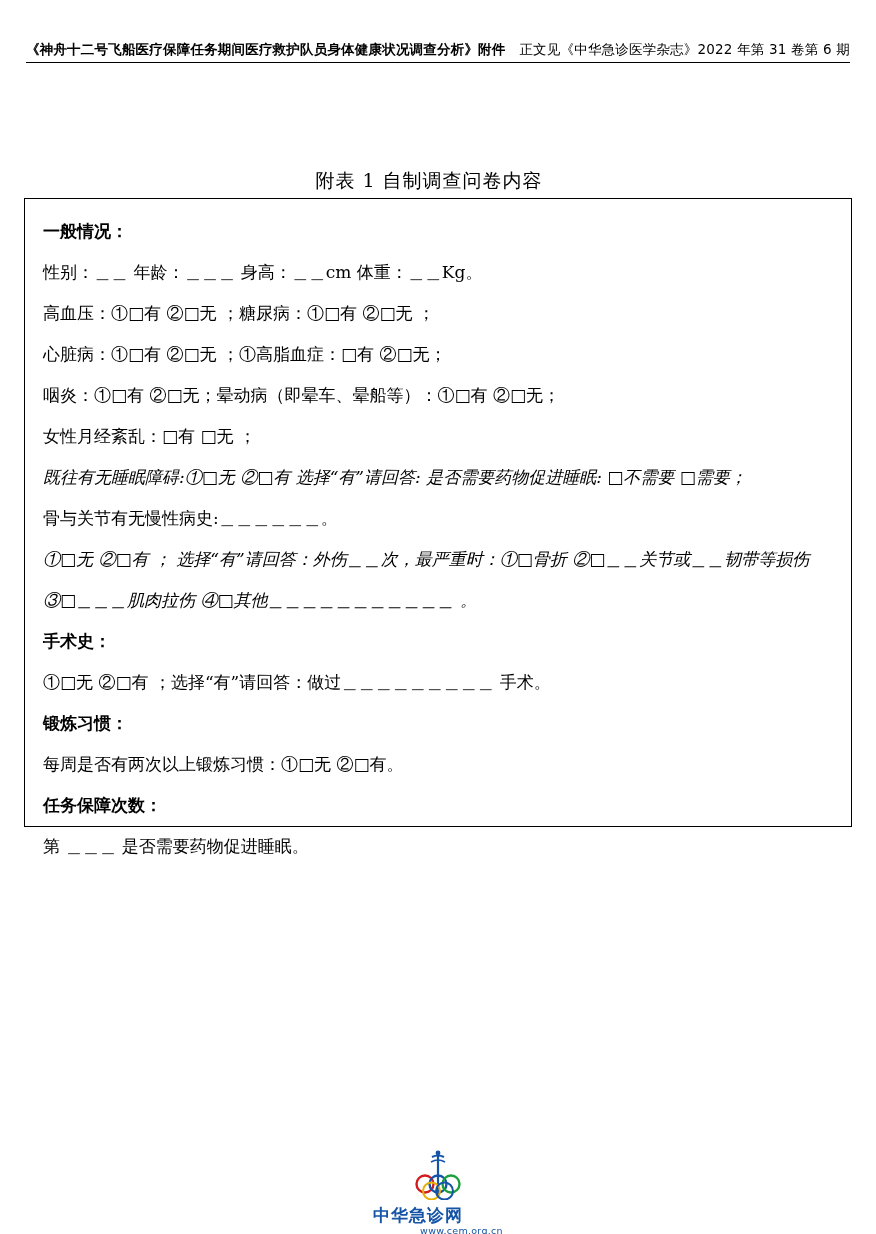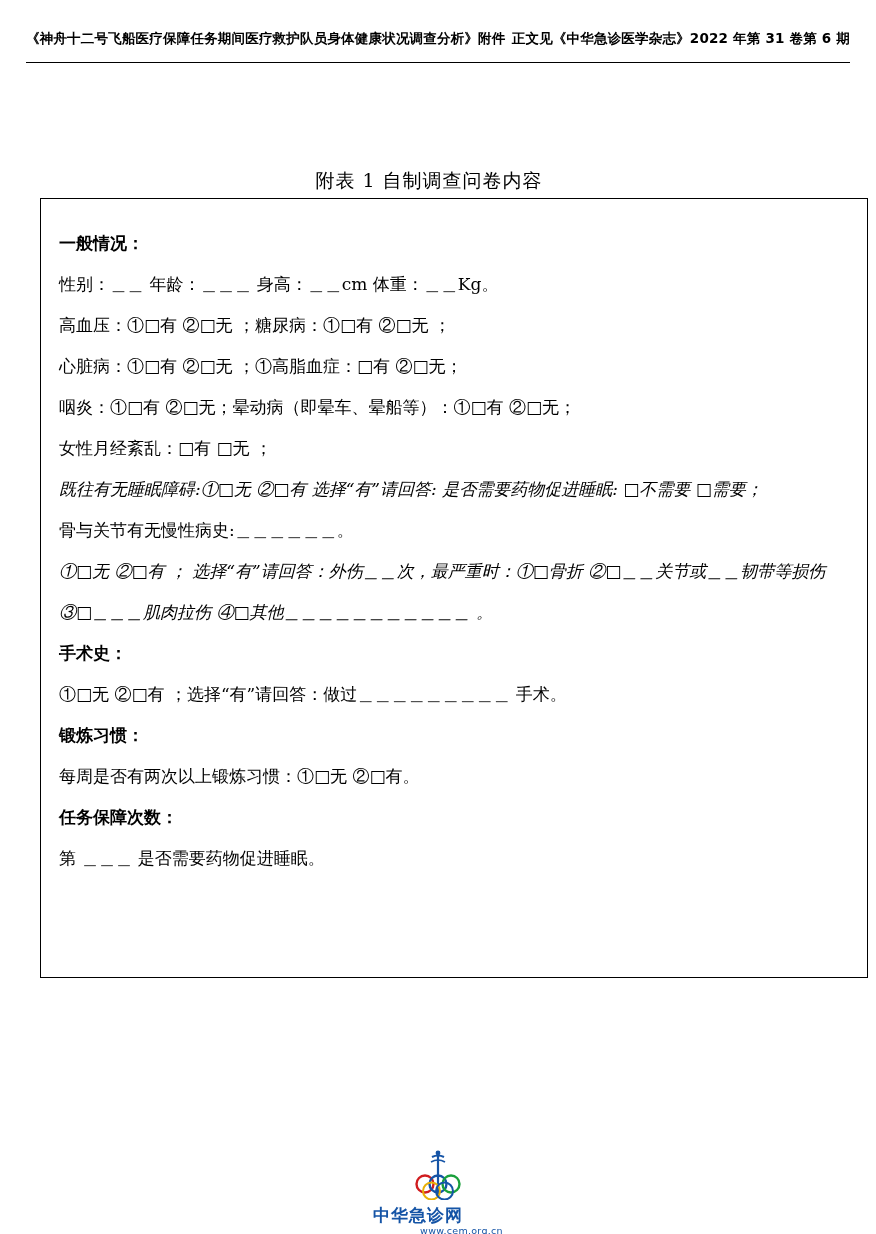--- a/index.html
+++ b/index.html
@@ -29,22 +29,22 @@
     left: 26px;
     top: 30px;
     width: 824px;
     display: flex;
     justify-content: space-between;
     align-items: flex-end;
     font-size: 13.5px;
     letter-spacing: 0.2px;
     white-space: nowrap;
   }
-  .header-left { font-weight: bold; }
-  .header-right { font-weight: bold; }
+  .header-left { font-weight: bold; margin-top: 11px; }
+  .header-right { font-weight: normal; }
   .header-rule {
     position: absolute;
     left: 26px;
     top: 62px;
     width: 824px;
     height: 0;
     border-top: 1.6px solid #000;
   }
 
   
@@ -55,27 +55,27 @@
     width: 858px;
     text-align: center;
     font-size: 19px;
     font-family: "DejaVu Serif", "Liberation Serif", serif;
     letter-spacing: 1px;
   }
 
   
   .qbox {
     position: absolute;
-    left: 40px;
+    left: 24px;
     top: 198px;
     width: 828px;
-    height: 780px;
+    height: 629px;
     border: 1.4px solid #000;
     box-sizing: border-box;
-    padding: 24px 16px 10px 18px;
+    padding: 12px 16px 10px 18px;
   }
 
   .qbox p {
     margin: 0;
     font-size: 17px;
     font-family: "DejaVu Serif", "Liberation Serif", serif;
     line-height: 41px;
     white-space: nowrap;
   }
   .qbox p.wrapline {

